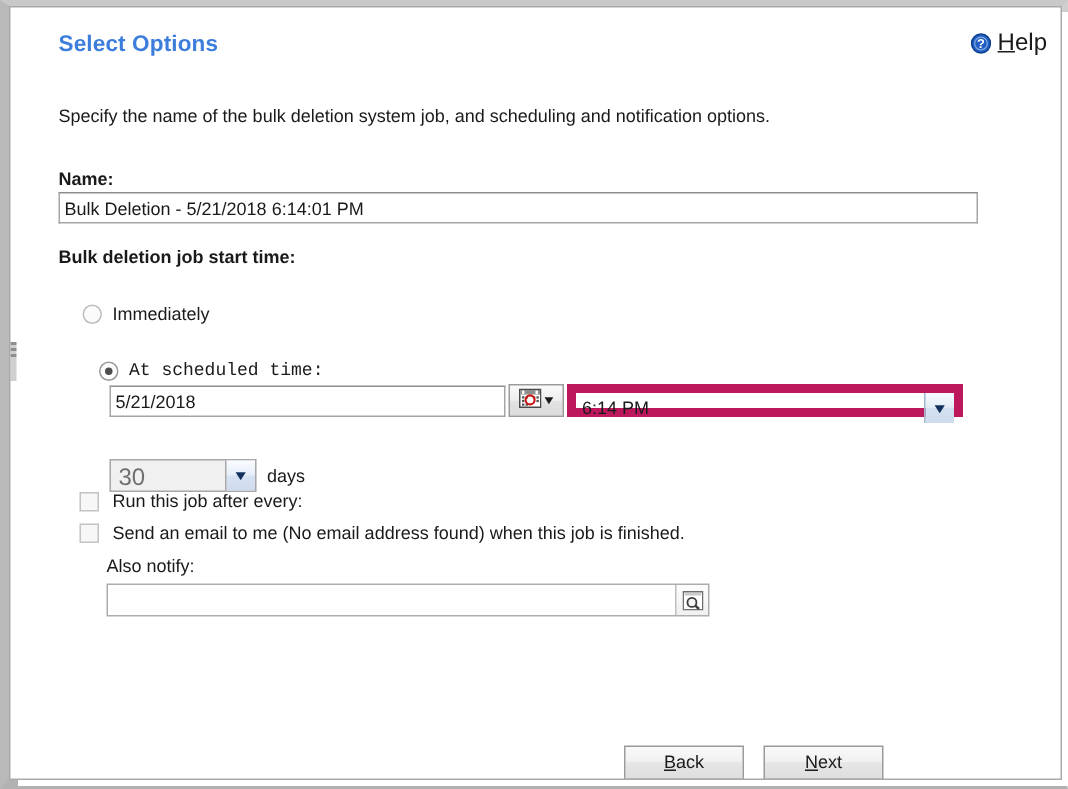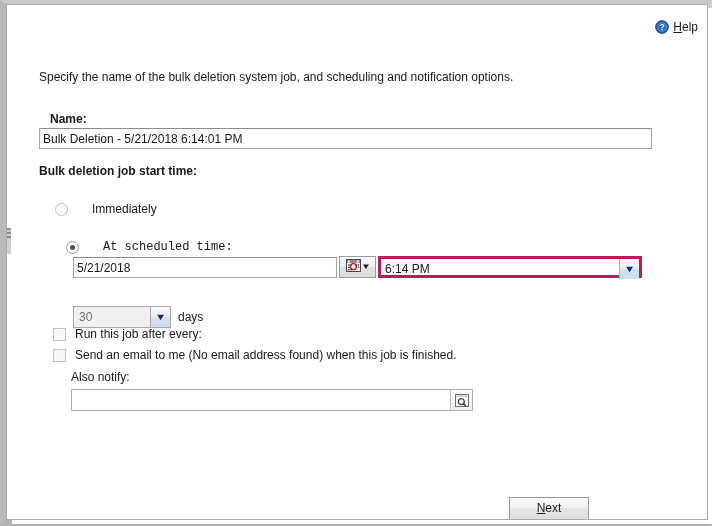--- a/index.html
+++ b/index.html
@@ -79,21 +79,21 @@
     align-items: center;
     gap: 4px;
     cursor: pointer;
   }
   #help-link .help-icon {
     width: 14px;
     height: 14px;
     display: block;
   }
   #help-link .help-text {
-    font-size: 12px;
+    font-size: 16px;
     color: #1a1a1a;
     text-align: right;
   }
   #help-link .help-text .acc {
     text-decoration: underline;
   }
 
   
   #intro-text {
     position: absolute;
@@ -109,21 +109,21 @@
     font-weight: bold;
     color: #1a1a1a;
   }
   .plain-label {
     font-size: 12px;
     color: #1a1a1a;
   }
 
   #name-label {
     position: absolute;
-    left: 38px;
+    left: 27px;
     top: 104px;
   }
   #name-input {
     position: absolute;
     left: 27px;
     top: 120px;
     width: 613px;
     height: 21px;
     box-sizing: border-box;
     border: 1px solid #a6a6a6;
@@ -140,21 +140,21 @@
     position: absolute;
     left: 27px;
     top: 156px;
   }
 
   
   .radio-row {
     position: absolute;
     display: flex;
     align-items: center;
-    gap: 24px;
+    gap: 7px;
   }
   .radio {
     width: 13px;
     height: 13px;
     border-radius: 50%;
     box-sizing: border-box;
     border: 1px solid #bdbdbd;
     background: #fbfbfb;
     position: relative;
     flex: 0 0 auto;
@@ -218,21 +218,21 @@
     transform: scaleX(1.25);
   }
 
   #time-select-wrap {
     position: absolute;
     left: 366px;
     top: 248px;
     width: 264px;
     height: 22px;
     box-sizing: border-box;
-    border: 3px solid #be185d;
+    border: 6px solid #be185d;
     background: #ffffff;
   }
   #time-value {
     position: absolute;
     left: 4px;
     top: 3px;
     font-size: 12px;
     color: #1a1a1a;
   }
   #time-dropdown-button {
@@ -282,21 +282,21 @@
     width: 98px;
     height: 22px;
     box-sizing: border-box;
     border: 1px solid #a8a8a8;
     background: #f0f0f0;
   }
   #recur-value {
     position: absolute;
     left: 5px;
     top: 3px;
-    font-size: 12px;
+    font-size: 16px;
     color: #6f6f6f;
   }
   #recur-dropdown-button {
     position: absolute;
     right: 0;
     top: 0;
     width: 20px;
     height: 20px;
     box-sizing: border-box;
     border-left: 1px solid #a8a8a8;
@@ -387,20 +387,21 @@
   #btn-cancel { left: 590px; }
 </style>
 </head>
 <body>
 
 <div id="window-frame">
   <div id="frame-grip"></div>
 
   <div id="page">
 
+    <div id="page-title">Select Options</div>
 
     <div id="help-link">
       <span class="help-icon">
         <svg width="14" height="14" viewBox="0 0 14 14">
           <circle cx="7" cy="7" r="6.3" fill="#1f5fc4" stroke="#0d3f8f" stroke-width="1"></circle>
           <circle cx="7" cy="7" r="4.2" fill="none" stroke="#ffffff" stroke-width="0.8" opacity="0.45"></circle>
           <text x="7" y="10.3" text-anchor="middle" font-family="Liberation Sans, sans-serif" font-size="8.5" font-weight="bold" fill="#ffffff">?</text>
         </svg>
       </span>
       <span class="help-text"><span class="acc">H</span><span>elp</span></span>
@@ -480,18 +481,19 @@
       <span id="lookup-button">
         <svg width="14" height="13" viewBox="0 0 14 13">
           <rect x="0.5" y="0.5" width="13" height="12" fill="#ffffff" stroke="#6f6f6f" stroke-width="1"></rect>
           <rect x="1.4" y="1.4" width="11.2" height="1.6" fill="#c9c9c9"></rect>
           <circle cx="6.3" cy="7.6" r="3" fill="#f4f4f4" stroke="#3c3c3c" stroke-width="1.2"></circle>
           <line x1="8.5" y1="9.8" x2="11" y2="12" stroke="#3c3c3c" stroke-width="1.6"></line>
         </svg>
       </span>
     </div>
 
+    <button id="btn-back" class="dlg-button"><span class="acc">B</span><span>ack</span></button>
 
     <button id="btn-next" class="dlg-button"><span class="acc">N</span><span>ext</span></button>
 
 
   </div>
 </div>
 
 </body></html>

